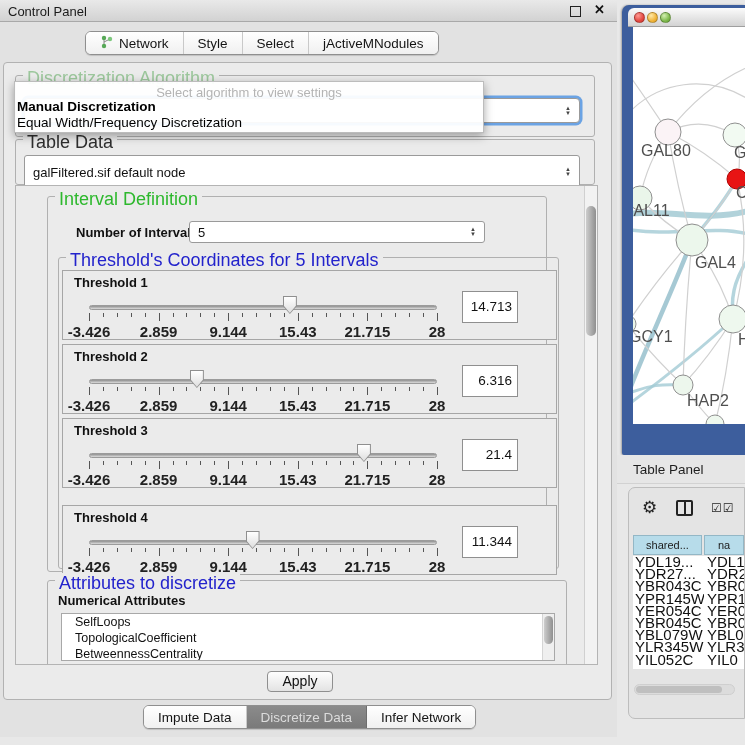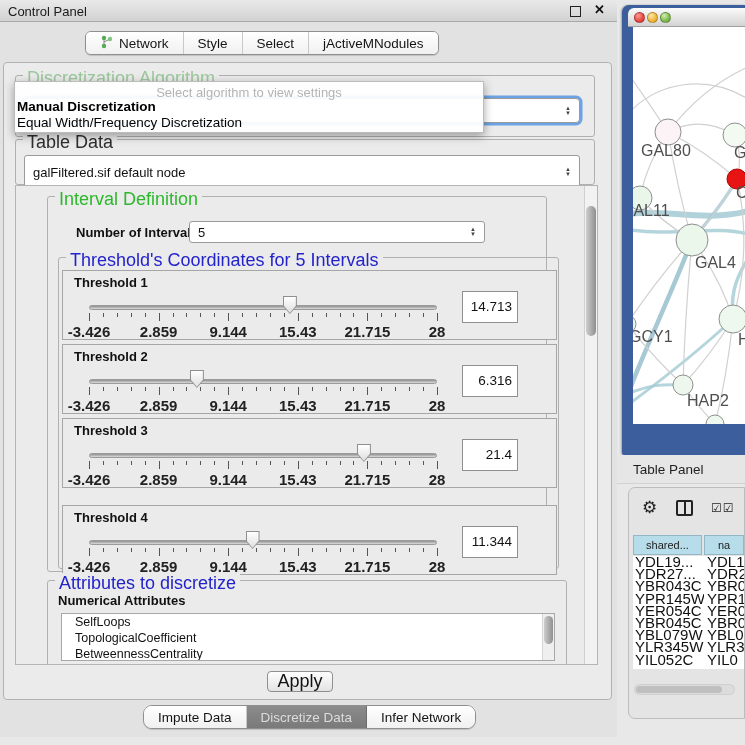--- a/index.html
+++ b/index.html
@@ -62,23 +62,23 @@
   .tick-label { position:absolute; transform:translateX(-50%); font-size:15px; font-weight:bold; color:#222; white-space:nowrap; }
   .valbox { position:absolute; left:399px; top:20px; width:56px; height:32px; background:#fff; border:1px solid #8f8f8f; font-size:13.5px; color:#111; text-align:right; line-height:30px; padding-right:5px; }
 
   #attr-group { left:31px; top:394px; width:520px; height:120px;text-decoration:underline; }
   .attr-heading { position:absolute; left:10px; top:12px; font-size:13px; font-weight:bold; color:#111; }
   .attr-list { position:absolute; left:13px; top:32px; width:494px; height:48px; background:#fff; border:1px solid #a8a8a8; overflow:hidden; }
   .attr-item { font-size:12.5px; color:#111; padding-left:13px; height:16px; line-height:16px; white-space:nowrap; }
   .list-scrollbar { position:absolute; right:0; top:0; width:12px; height:100%; background:#efefef; border-left:1px solid #d5d5d5; }
   .list-scrollbar .sb-thumb { position:absolute; left:1px; top:2px; width:9px; height:28px; border-radius:5px; background:linear-gradient(90deg,#cdcdcd,#8f8f8f); }
 
-  .apply-btn { position:absolute; left:263px; top:608px; width:66px; height:21px; border:1px solid #8f8f8f; border-radius:4px; background:linear-gradient(#fefefe,#e3e3e3); font-size:18px; color:#111; text-align:center; line-height:19px; }
-
-  #bottom-tabs { left:143px; top:705px;border-radius:9px; }
+  .apply-btn { position:absolute; left:263px; top:608px; width:66px; height:21px; border:1px solid #8f8f8f; border-radius:4px; background:linear-gradient(#fefefe,#e3e3e3); font-size:14px; color:#111; text-align:center; line-height:19px; }
+
+  #bottom-tabs { left:143px; top:705px; }
 
   
   #network-window { position:absolute; left:622px; top:5px; width:123px; height:450px; background:#3d5e9d; border-top-left-radius:7px; border-bottom-left-radius:2px; box-shadow:-1px 0 2px rgba(0,0,0,.3); }
   .net-titlebar { position:absolute; left:6px; top:3px; right:0; height:19px; background:linear-gradient(#fbfbfb,#d3d3d3); border-top-left-radius:6px; border-bottom:1px solid #9f9f9f; }
   .light { position:absolute; top:4px; width:11px; height:11px; border-radius:50%; border:1px solid rgba(0,0,0,.25); }
   .light.red { left:6px; background:radial-gradient(circle at 35% 30%, #ff9a93, #e2443d 65%); }
   .light.yellow { left:19px; background:radial-gradient(circle at 35% 30%, #ffe9a8, #efb134 65%); }
   .light.green { left:32px; background:radial-gradient(circle at 35% 30%, #d2f0b1, #7ab648 65%); }
   .net-canvas { position:absolute; left:11px; top:22px; right:0; bottom:31px; background:#fff; overflow:hidden; }
 

